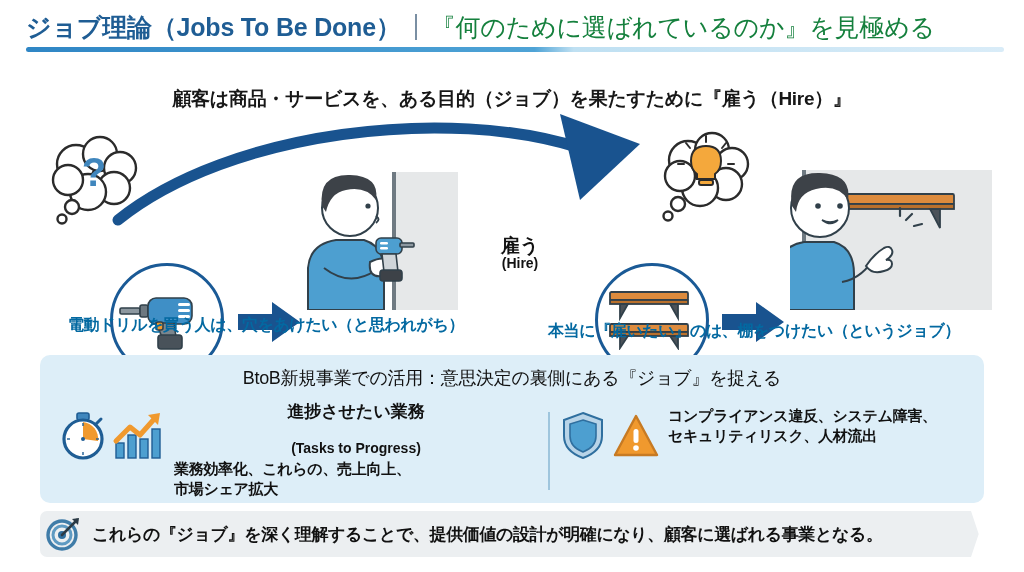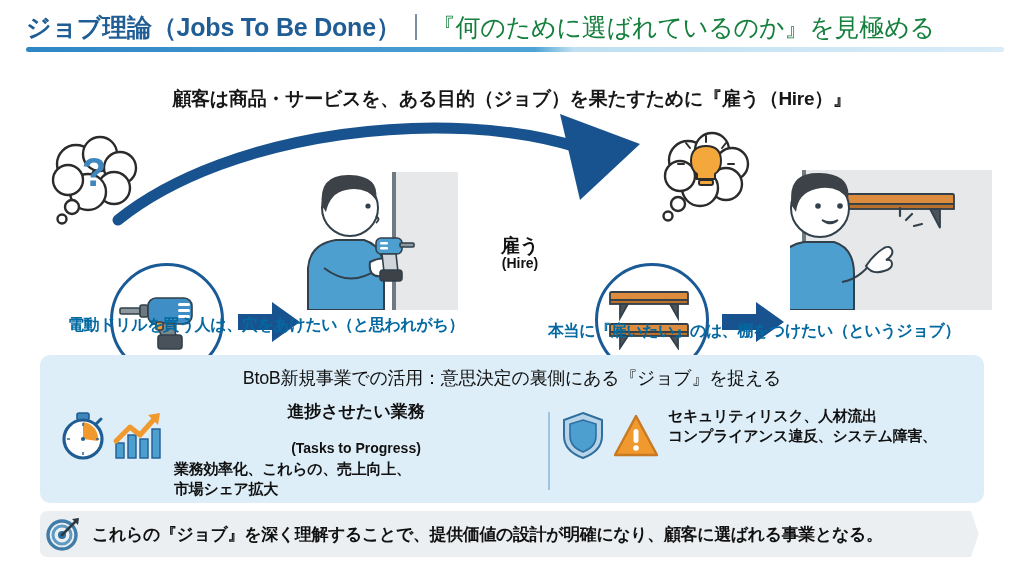--- a/index.html
+++ b/index.html
@@ -461,22 +461,22 @@
           <path d="M 21,9 L 34,13 V 25 Q 34,36 21,41 Q 8,36 8,25 V 13 Z" fill="#4d9fd0" stroke="#2f6f9f" stroke-width="1.6"></path>
         </svg>
         <svg width="48" height="50">
           <path d="M 24,5 L 45,44 L 3,44 Z" fill="#f0992e" stroke="#c77a23" stroke-width="2.4" stroke-linejoin="round"></path>
           <rect x="21.5" y="18" width="5" height="14" rx="2.5" fill="#ffffff"></rect>
           <circle cx="24" cy="37" r="2.8" fill="#ffffff"></circle>
         </svg>
       </div>
       <div class="col-text">
         <div class="col-body">
+          <div>コンプライアンス違反、システム障害、</div>
           <div>セキュリティリスク、人材流出</div>
-          <div>コンプライアンス違反、システム障害、</div>
         </div>
       </div>
     </div>
   </div>
 
   <div class="bottombar">
     <svg width="34" height="34">
       <circle cx="16" cy="18" r="14" fill="none" stroke="#3f7ca8" stroke-width="3.4"></circle>
       <circle cx="16" cy="18" r="9" fill="none" stroke="#5e9ac2" stroke-width="3"></circle>
       <circle cx="16" cy="18" r="4" fill="#2f6f9f"></circle>

